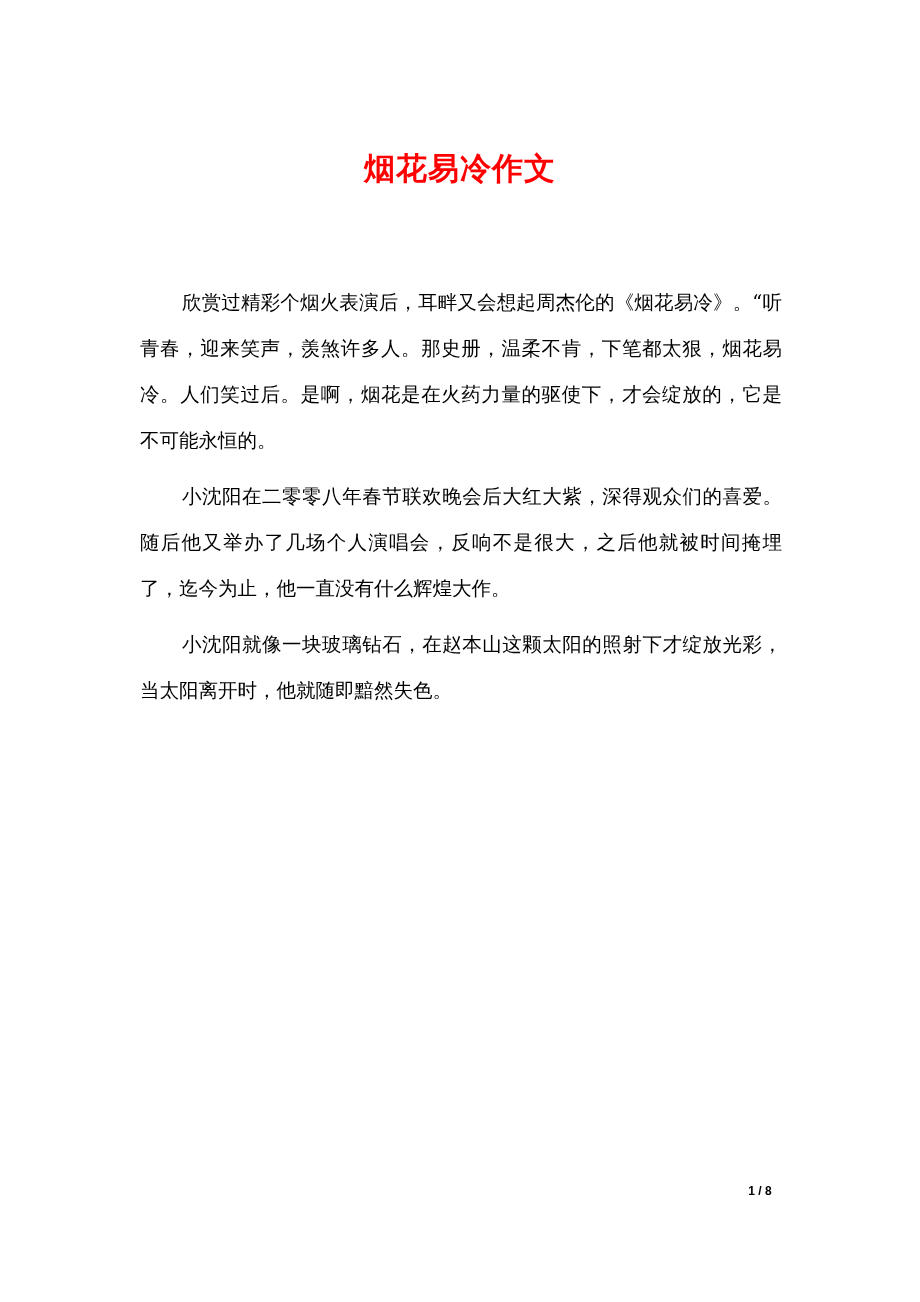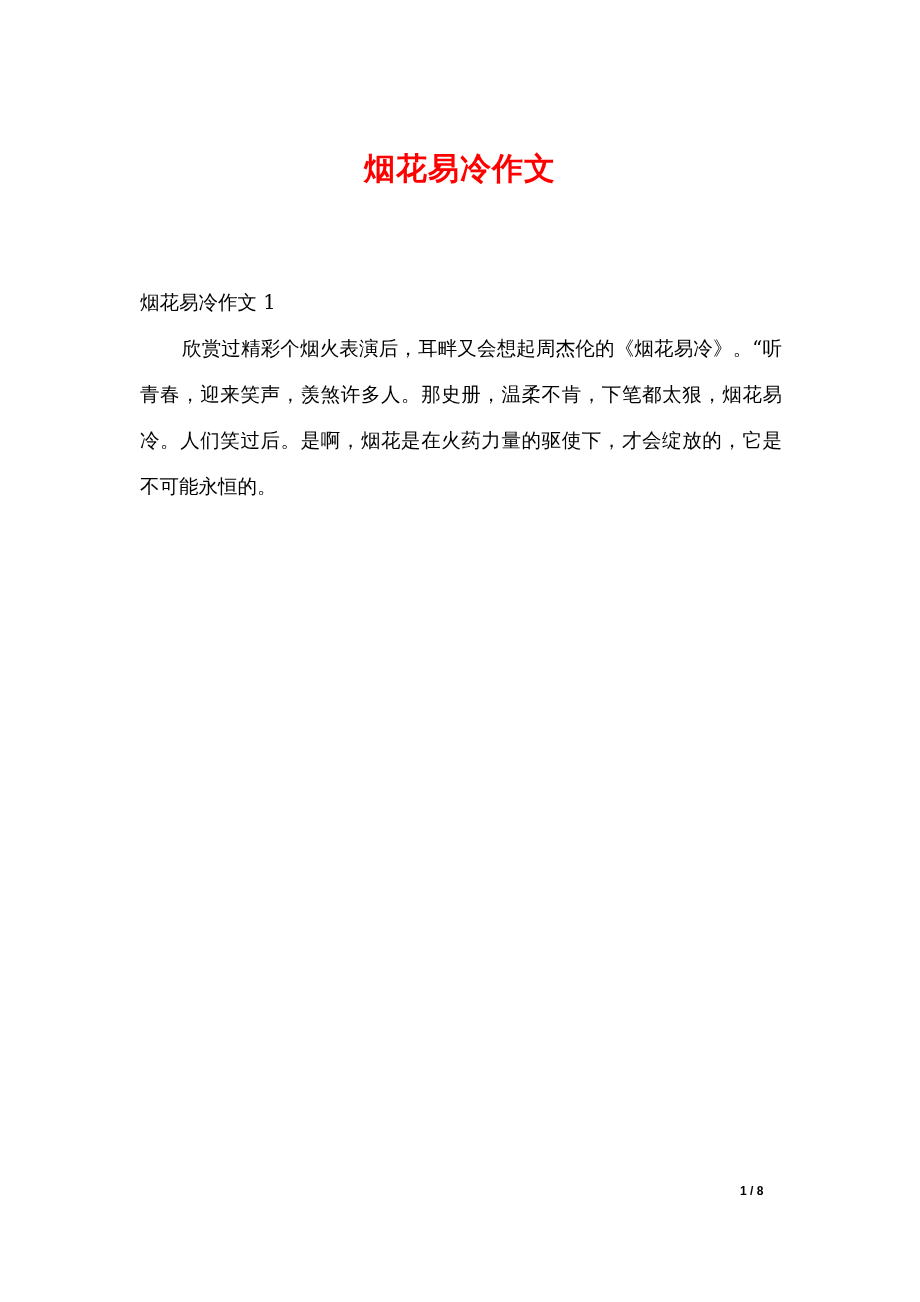--- a/index.html
+++ b/index.html
@@ -51,31 +51,32 @@
       margin: 0 0 10px 0;
       text-indent: 42px;
       text-align: justify;
       text-justify: inter-ideograph;
     }
     .page-number {
       position: absolute;
       top: 1184px;
       left: 740px;
       width: 40px;
-      text-align: left;
+      text-align: center;
       font-family: "Liberation Sans", sans-serif;
       font-size: 12px;
       font-weight: bold;
     }
   </style>
 </head>
 <body>
 
 <div class="page">
   <h1 class="title" id="doc-title" style="color: rgb(255, 0, 0);">烟花易冷作文</h1>
 
   <div class="body-text">
-    <p class="subheading">烟花易冷作文 1</p>
     <p class="para">欣赏过精彩个烟火表演后，耳畔又会想起周杰伦的《烟花易冷》。“听青春，迎来笑声，羡煞许多人。那史册，温柔不肯，下笔都太狠，烟花易冷。人们笑过后。是啊，烟花是在火药力量的驱使下，才会绽放的，它是不可能永恒的。</p>
+    <p class="para">小沈阳在二零零八年春节联欢晚会后大红大紫，深得观众们的喜爱。随后他又举办了几场个人演唱会，反响不是很大，之后他就被时间掩埋了，迄今为止，他一直没有什么辉煌大作。</p>
+    <p class="para">小沈阳就像一块玻璃钻石，在赵本山这颗太阳的照射下才绽放光彩，当太阳离开时，他就随即黯然失色。</p>
   </div>
 
   <div class="page-number">1 / 8</div>
 </div>
 
 </body></html>

